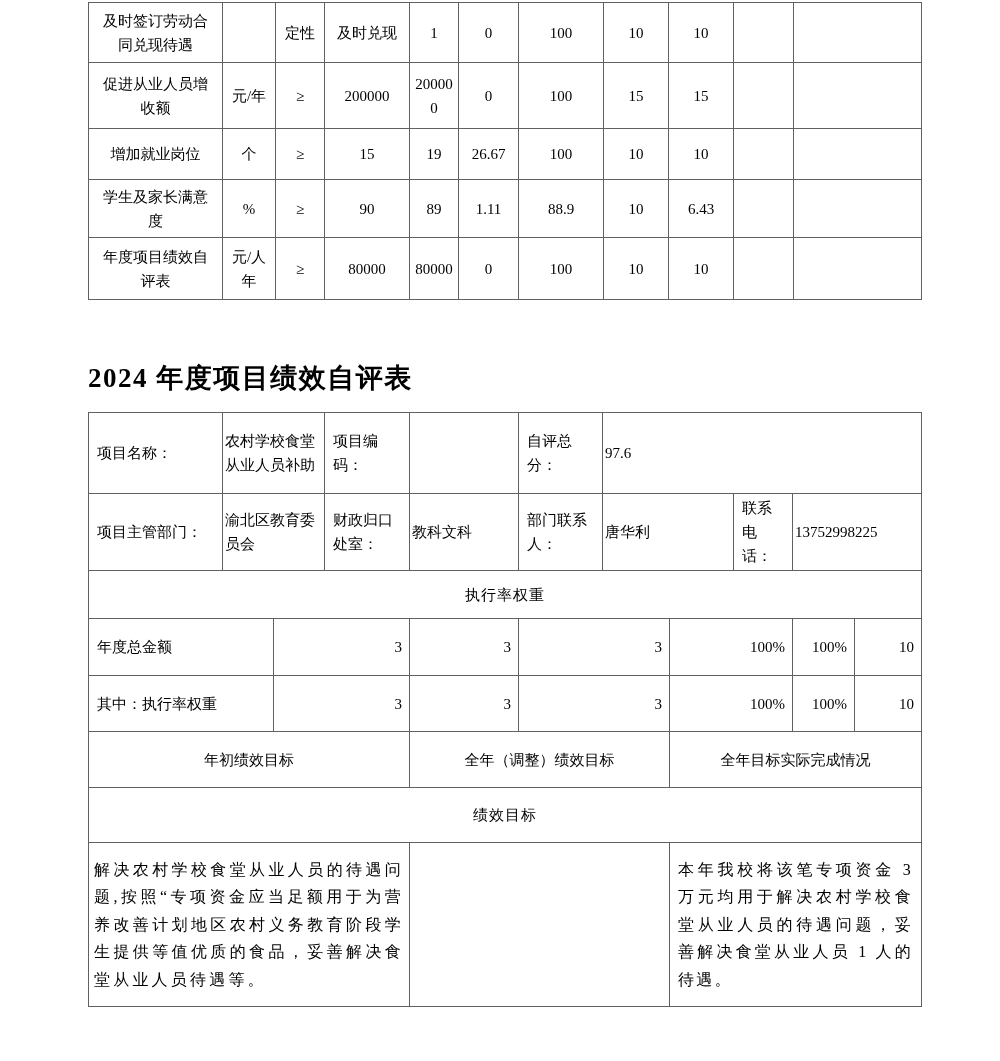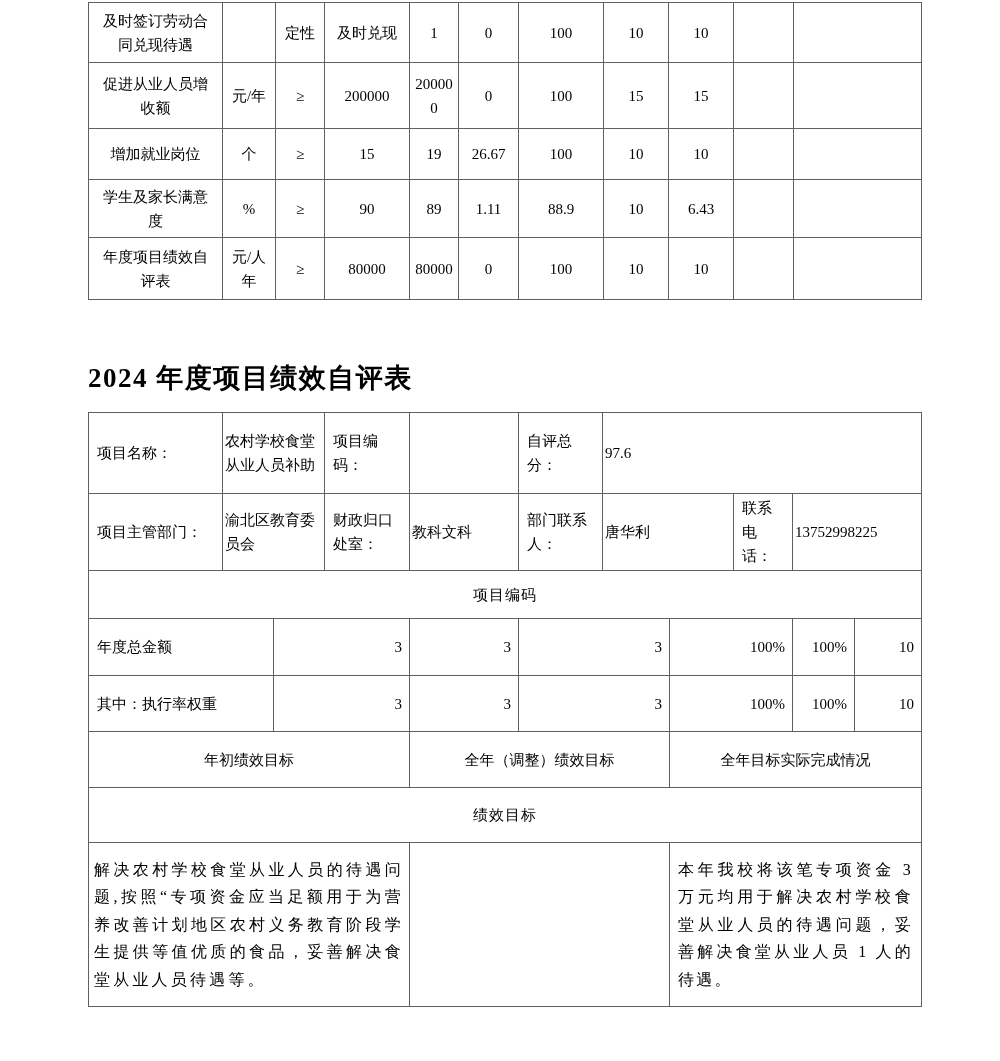--- a/index.html
+++ b/index.html
@@ -186,21 +186,21 @@
         <td class="lbl">项目主管部门：</td>
         <td class="val" colspan="2">渝北区教育委员会</td>
         <td class="lbl">财政归口处室：</td>
         <td class="val">教科文科</td>
         <td class="lbl">部门联系人：</td>
         <td class="val" colspan="2">唐华利</td>
         <td class="lbl">联系电话：</td>
         <td class="val" colspan="2">13752998225</td>
       </tr>
       <tr style="height:48px">
-        <td class="sec" colspan="11">项目编码</td>
+        <td class="sec" colspan="11">执行率权重</td>
       </tr>
       <tr style="height:57px">
         <td class="lbl" colspan="2">年度总金额</td>
         <td class="num" colspan="2">3</td>
         <td class="num">3</td>
         <td class="num" colspan="2">3</td>
         <td class="num" colspan="2">100%</td>
         <td class="num">100%</td>
         <td class="num">10</td>
       </tr>

